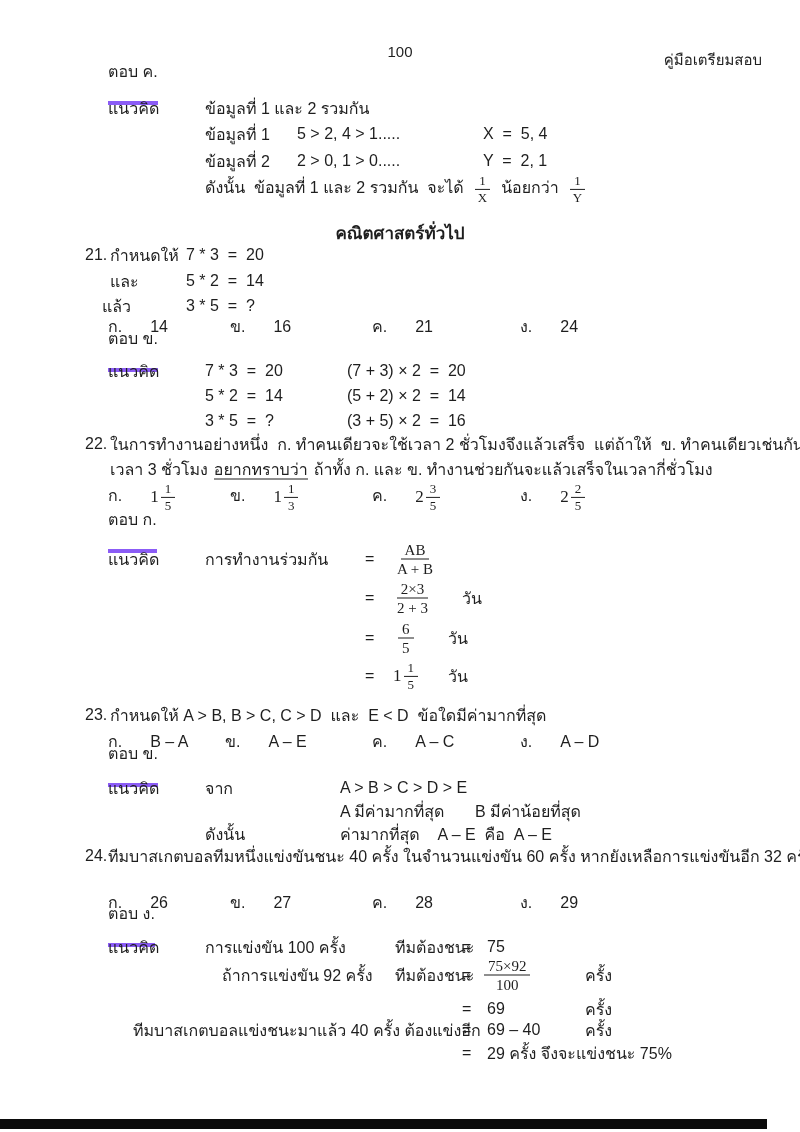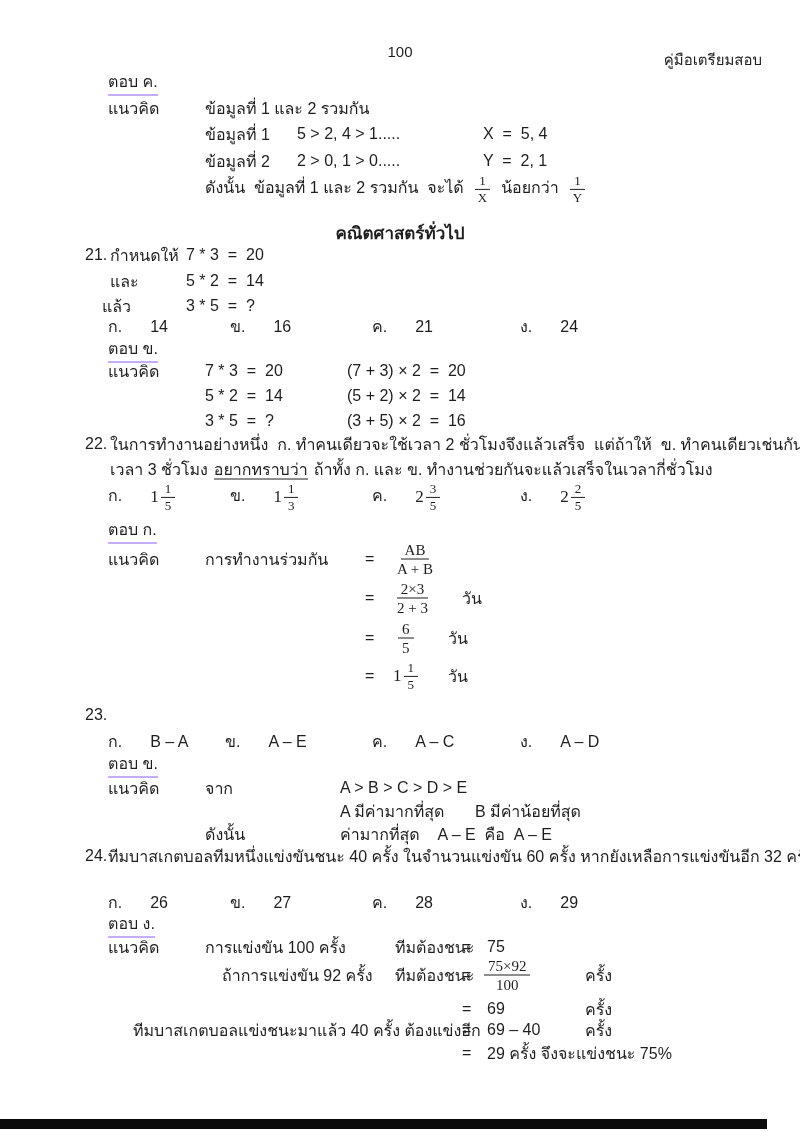--- a/index.html
+++ b/index.html
@@ -12,21 +12,21 @@
     font-size:16px;
     color:#1e1e1e;
     overflow:hidden;
   }
   .row{position:absolute;left:0;right:0;height:22px;}
   .pos{position:absolute;top:50%;transform:translateY(-50%);white-space:pre;}
   .center-pos{position:absolute;left:0;right:0;top:50%;transform:translateY(-50%);text-align:center;white-space:pre;}
   .right-pos{position:absolute;top:50%;transform:translateY(-50%);white-space:pre;right:38px;}
   .small-head{font-size:15px;}
   .bold{font-weight:bold;}
-  .ans{border-bottom:1px solid #8b5cf6;padding-bottom:1px;}
+  .ans{border-bottom:4px solid #8b5cf6;padding-bottom:17px;}
   .uline{border-bottom:1px solid #1e1e1e;padding-bottom:1px;margin:0 6px;}
   .gap-l{margin-left:28px;}
   .frac{display:inline-flex;flex-direction:column;align-items:center;vertical-align:middle;
         line-height:1.2;font-family:"Liberation Serif",serif;text-align:center;}
   .frac .fn{border-bottom:1px solid #1e1e1e;padding:0 4px;}
   .frac .fd{padding:0 4px;}
   .f15{font-size:15px;}
   .f13{font-size:13px;}
   .mixed{display:inline-flex;align-items:center;vertical-align:middle;}
   .mixed .whole{font-family:"Liberation Serif",serif;font-size:17px;margin-right:2px;}
@@ -138,20 +138,21 @@
     <span class="pos" style="left:448px">วัน</span>
   </div>
   <div class="row" style="top:656px;height:40px">
     <span class="pos" style="left:365px">=</span>
     <span class="pos" style="left:393px"><span class="mixed"><span class="whole">1</span><span class="frac f13"><span class="fn">1</span><span class="fd">5</span></span></span></span>
     <span class="pos" style="left:448px">วัน</span>
   </div>
 
   <div class="row" style="top:704px">
     <span class="pos" style="left:85px">23.</span>
+    <span class="pos" style="left:110px">กำหนดให้ A &gt; B, B &gt; C, C &gt; D  และ  E &lt; D  ข้อใดมีค่ามากที่สุด</span>
   </div>
   <div class="row" style="top:730px">
     <span class="pos" style="left:108px"><span>ก.</span><span class="gap-l">B – A</span></span>
     <span class="pos" style="left:225px"><span>ข.</span><span class="gap-l">A – E</span></span>
     <span class="pos" style="left:372px"><span>ค.</span><span class="gap-l">A – C</span></span>
     <span class="pos" style="left:520px"><span>ง.</span><span class="gap-l">A – D</span></span>
   </div>
   <div class="row" style="top:753px">
     <span class="pos ans" style="left:108px">ตอบ ข.</span>
   </div>

